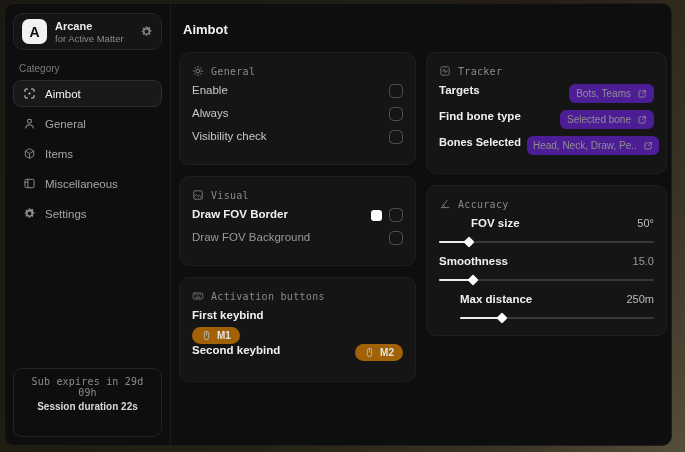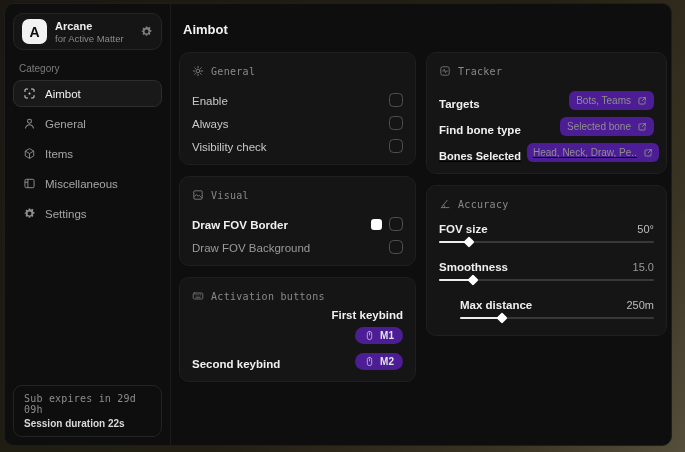--- a/index.html
+++ b/index.html
@@ -28,41 +28,41 @@
   .category { margin:13px 6px 6px 6px; font-size:10px; color:#7c7c7c; }
   .nav { display:flex; flex-direction:column; gap:3px; }
   .nav-item {
     display:flex; align-items:center; gap:9px; padding:6px 9px;
     border-radius:8px; border:1px solid transparent;
     color:#a6a6a6; font-size:11.5px; cursor:default;
   }
   .nav-item .nicon { display:flex; color:#8f8f8f; }
   .nav-item.active { background:#191919; border-color:#2d2d2d; color:#f1f1f1; }
   .nav-item.active .nicon { color:#d6d6d6; }
-  .footer-card { margin-top:auto; border:1px solid #242424; border-radius:9px; padding:7px 10px 7px 10px; }
+  .footer-card { margin-top:auto; border:1px solid #242424; border-radius:9px; padding:7px 10px 24px 10px;text-align:center; }
   .expiry { font-family:"DejaVu Sans Mono", monospace; font-size:10px; color:#8d8d8d; letter-spacing:.2px; }
   .session { margin-top:3px; font-size:10px; font-weight:700; color:#d9d9d9; }
   
   .main { flex:1; padding:12px 4px 12px 8px; }
   .main-title { font-size:13px; font-weight:700; color:#f2f2f2; margin:6px 0 15px 4px; }
   .columns { display:flex; gap:10px; align-items:flex-start; }
   .col { display:flex; flex-direction:column; gap:11px; }
   .col1 { width:237px; } .col2 { width:241px; }
   .panel { background:#151515; border:1px solid #1f1f1f; border-radius:10px; padding:10px 12px 11px 12px; width:100%; }
   .panel-header { display:flex; align-items:center; gap:7px; color:#898989;
     font-family:"DejaVu Sans Mono", monospace; font-size:10px; letter-spacing:.3px; margin:2px 0 7px 0; }
   .panel-header .picon { display:flex; color:#7e7e7e; }
-  .row { display:flex; align-items:flex-end; justify-content:space-between; min-height:23px; gap:6px; }
+  .row { display:flex; align-items:flex-start; justify-content:space-between; min-height:23px; gap:6px; }
   .row-label { font-size:11.5px; color:#c9c9c9; white-space:nowrap; }
   .row-label.bold { font-weight:700; color:#f0f0f0; }
   .row-label.dim { color:#9a9a9a; }
   .checkbox { width:14px; height:14px; border:1.5px solid #505050; border-radius:4.5px; background:transparent; flex:none; }
   .ctl-group { display:flex; align-items:center; gap:7px; }
   .swatch { width:11px; height:11px; border-radius:3px; flex:none; }
-  .kbd-pill { display:flex; align-items:center; gap:5px; background:#4c1d95; border-radius:9px;
+  .kbd-pill { display:flex; align-items:center; gap:5px; background:#a16207; border-radius:9px;
     padding:3px 9px; font-size:10px; font-weight:600; color:#e4e4e4; }
   .kbd-pill .kicon { display:flex; color:#bdbdbd; }
   .dropdown { display:flex; align-items:center; gap:6px; background:#4c1d95; border-radius:6px;
     padding:4px 7px; font-size:10px; color:#8f8f8f; max-width:150px; }
   .dropdown .dtext { white-space:nowrap; overflow:hidden; }
   .dropdown .dicon { display:flex; color:#8f8f8f; flex:none; }
   .acc-row { margin-bottom:9px; }
   .acc-row:last-child { margin-bottom:2px;margin-left:21px; }
   .acc-value { font-size:11px; color:#bdbdbd; }
   .slider { position:relative; height:8px; margin-top:3px; }
@@ -266,21 +266,21 @@
             <span class="dropdown">
               <span class="dtext">Selected bone</span>
               <span class="dicon">
                 <svg width="10" height="10" viewBox="0 0 18 18" fill="none" stroke="currentColor" stroke-width="1.6" stroke-linecap="round" stroke-linejoin="round">
                   <path d="M8 3.5H5A1.5 1.5 0 0 0 3.5 5v8A1.5 1.5 0 0 0 5 14.5h8a1.5 1.5 0 0 0 1.5-1.5v-3"></path>
                   <path d="M10.5 3h4.5v4.5M15 3l-5.5 5.5"></path>
                   </svg>
               </span>
             </span>
           </div>
-          <div class="row" style="min-height:26px;text-decoration:underline;">
+          <div class="row" style="min-height:26px;">
             <span class="row-label bold" style="font-size:11px;">Bones Selected</span>
             <span class="dropdown" style="max-width:138px; padding:4px 6px;">
               <span class="dtext">Head, Neck, Draw, Pe..</span>
               <span class="dicon">
                 <svg width="10" height="10" viewBox="0 0 18 18" fill="none" stroke="currentColor" stroke-width="1.6" stroke-linecap="round" stroke-linejoin="round">
                   <path d="M8 3.5H5A1.5 1.5 0 0 0 3.5 5v8A1.5 1.5 0 0 0 5 14.5h8a1.5 1.5 0 0 0 1.5-1.5v-3"></path>
                   <path d="M10.5 3h4.5v4.5M15 3l-5.5 5.5"></path>
                   </svg>
               </span>
             </span>
@@ -292,21 +292,21 @@
             <span class="picon">
               <svg width="12" height="12" viewBox="0 0 20 20" fill="none" stroke="currentColor" stroke-width="1.5" stroke-linecap="round">
                 <path d="M4 16L13.5 4M4 16h12.5"></path>
                   <path d="M9.5 16a6.5 6.5 0 0 0-2-4.6"></path>
                 </svg>
             </span>
             <span>Accuracy</span>
           </div>
 
           <div class="acc-row">
-            <div class="row" style="min-height:18px;">
+            <div class="row" style="min-height:18px;margin-left:32px;">
               <span class="row-label bold">FOV size</span>
               <span class="acc-value">50°</span>
             </div>
             <div class="slider">
               <span class="slider-track"></span>
               <span class="slider-fill" style="width: 14%;"></span>
               <span class="slider-thumb" style="left: 14%;"></span>
             </div>
           </div>
 

